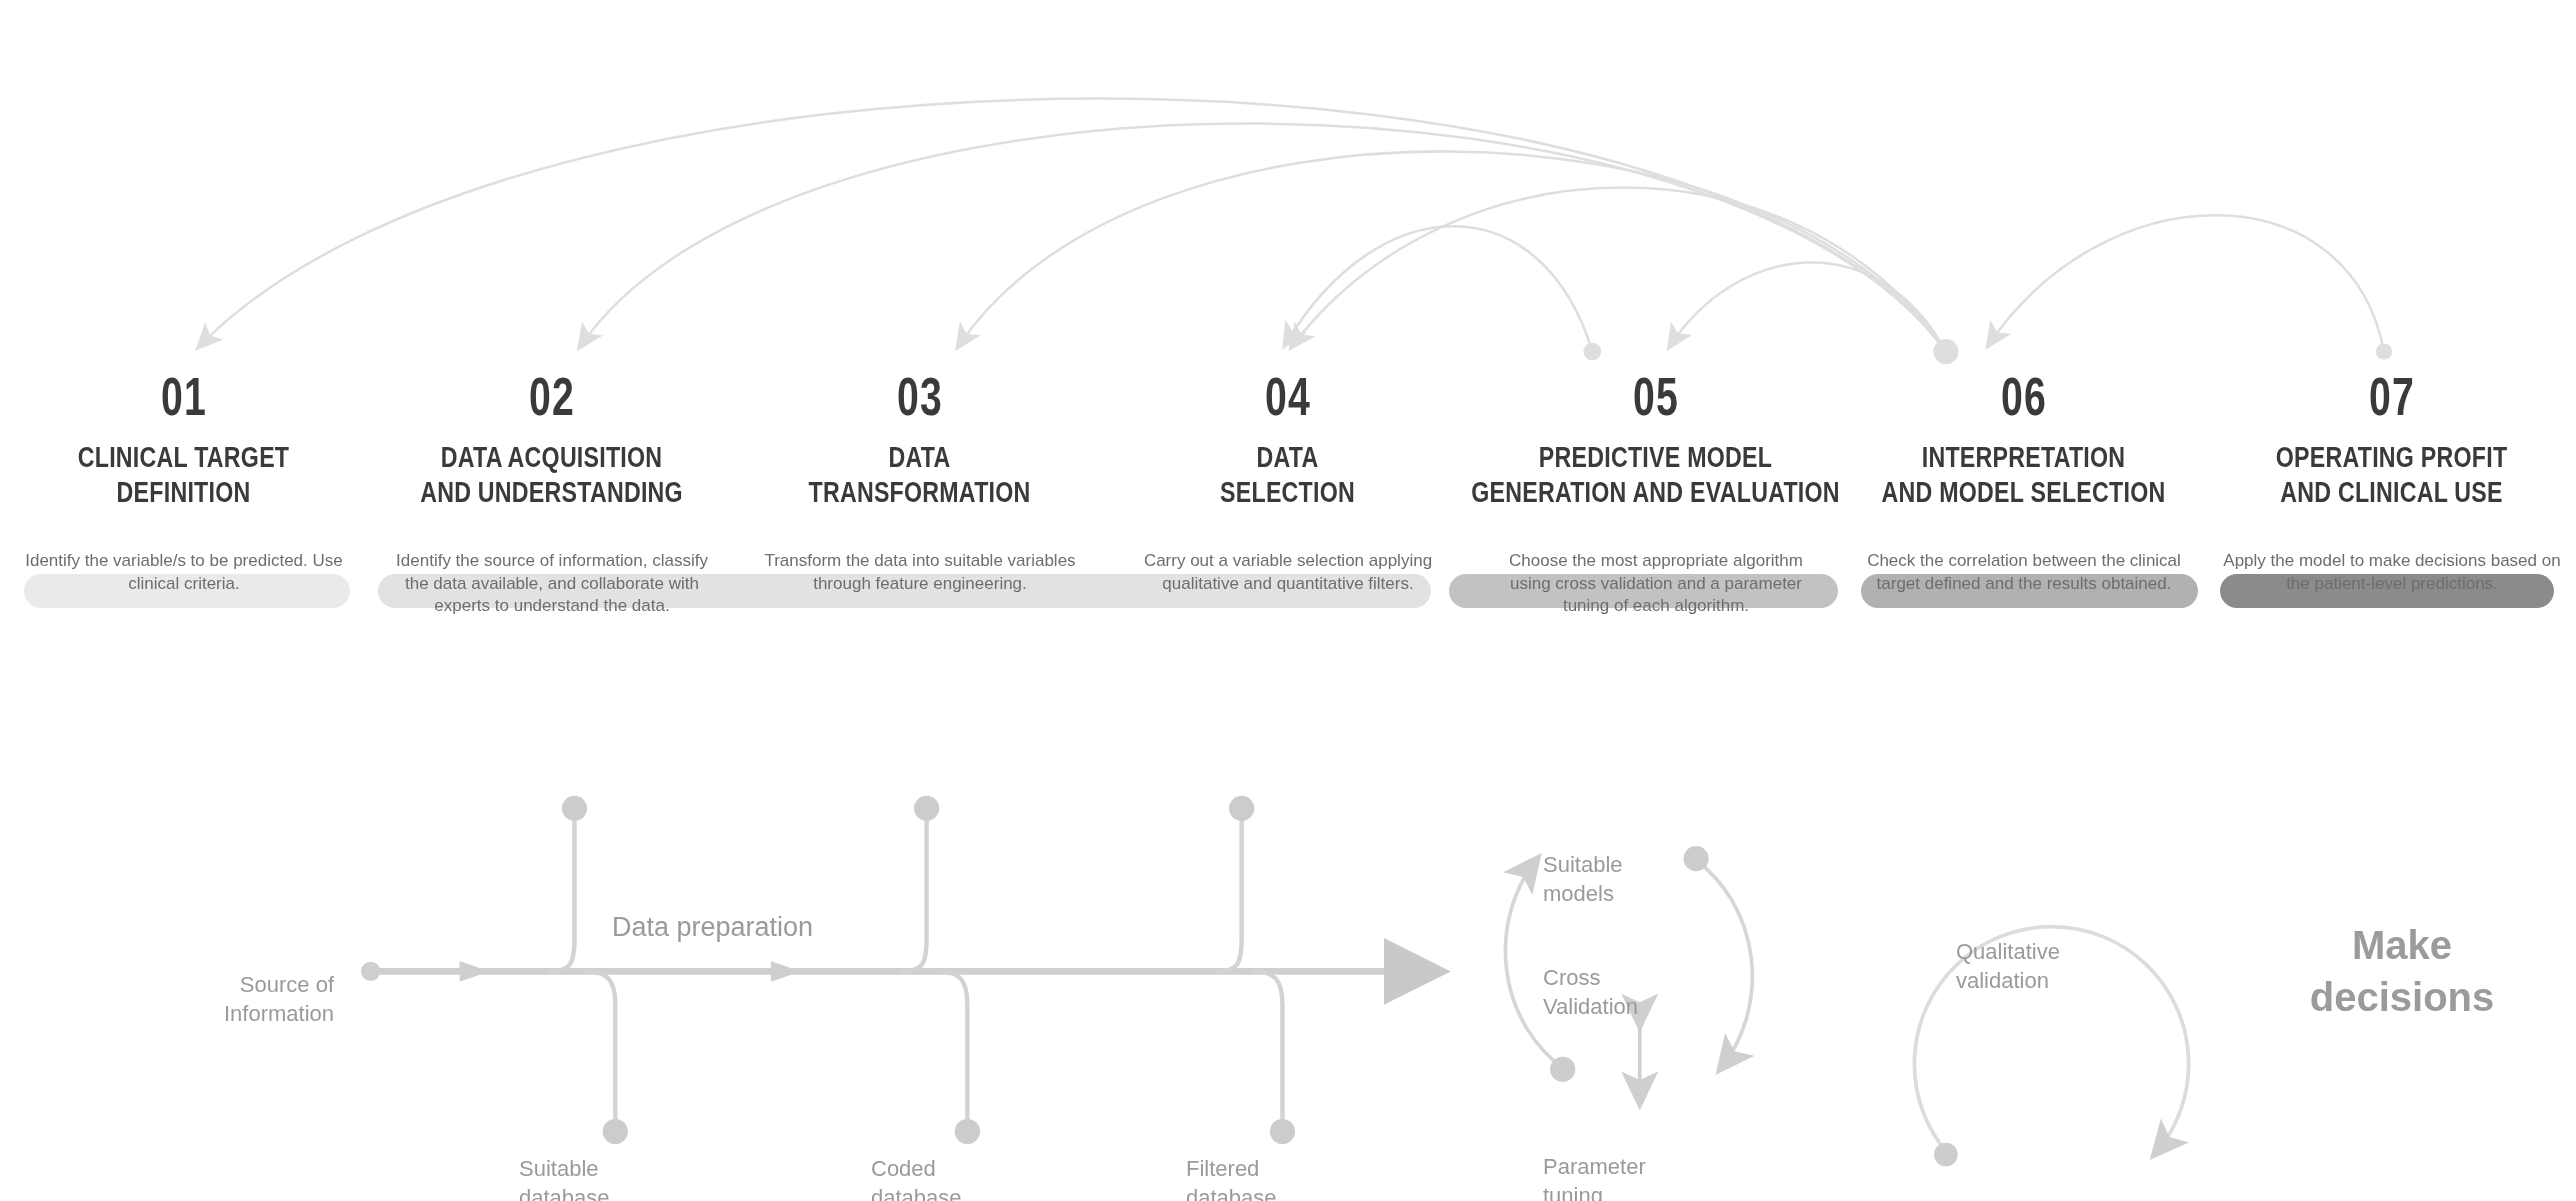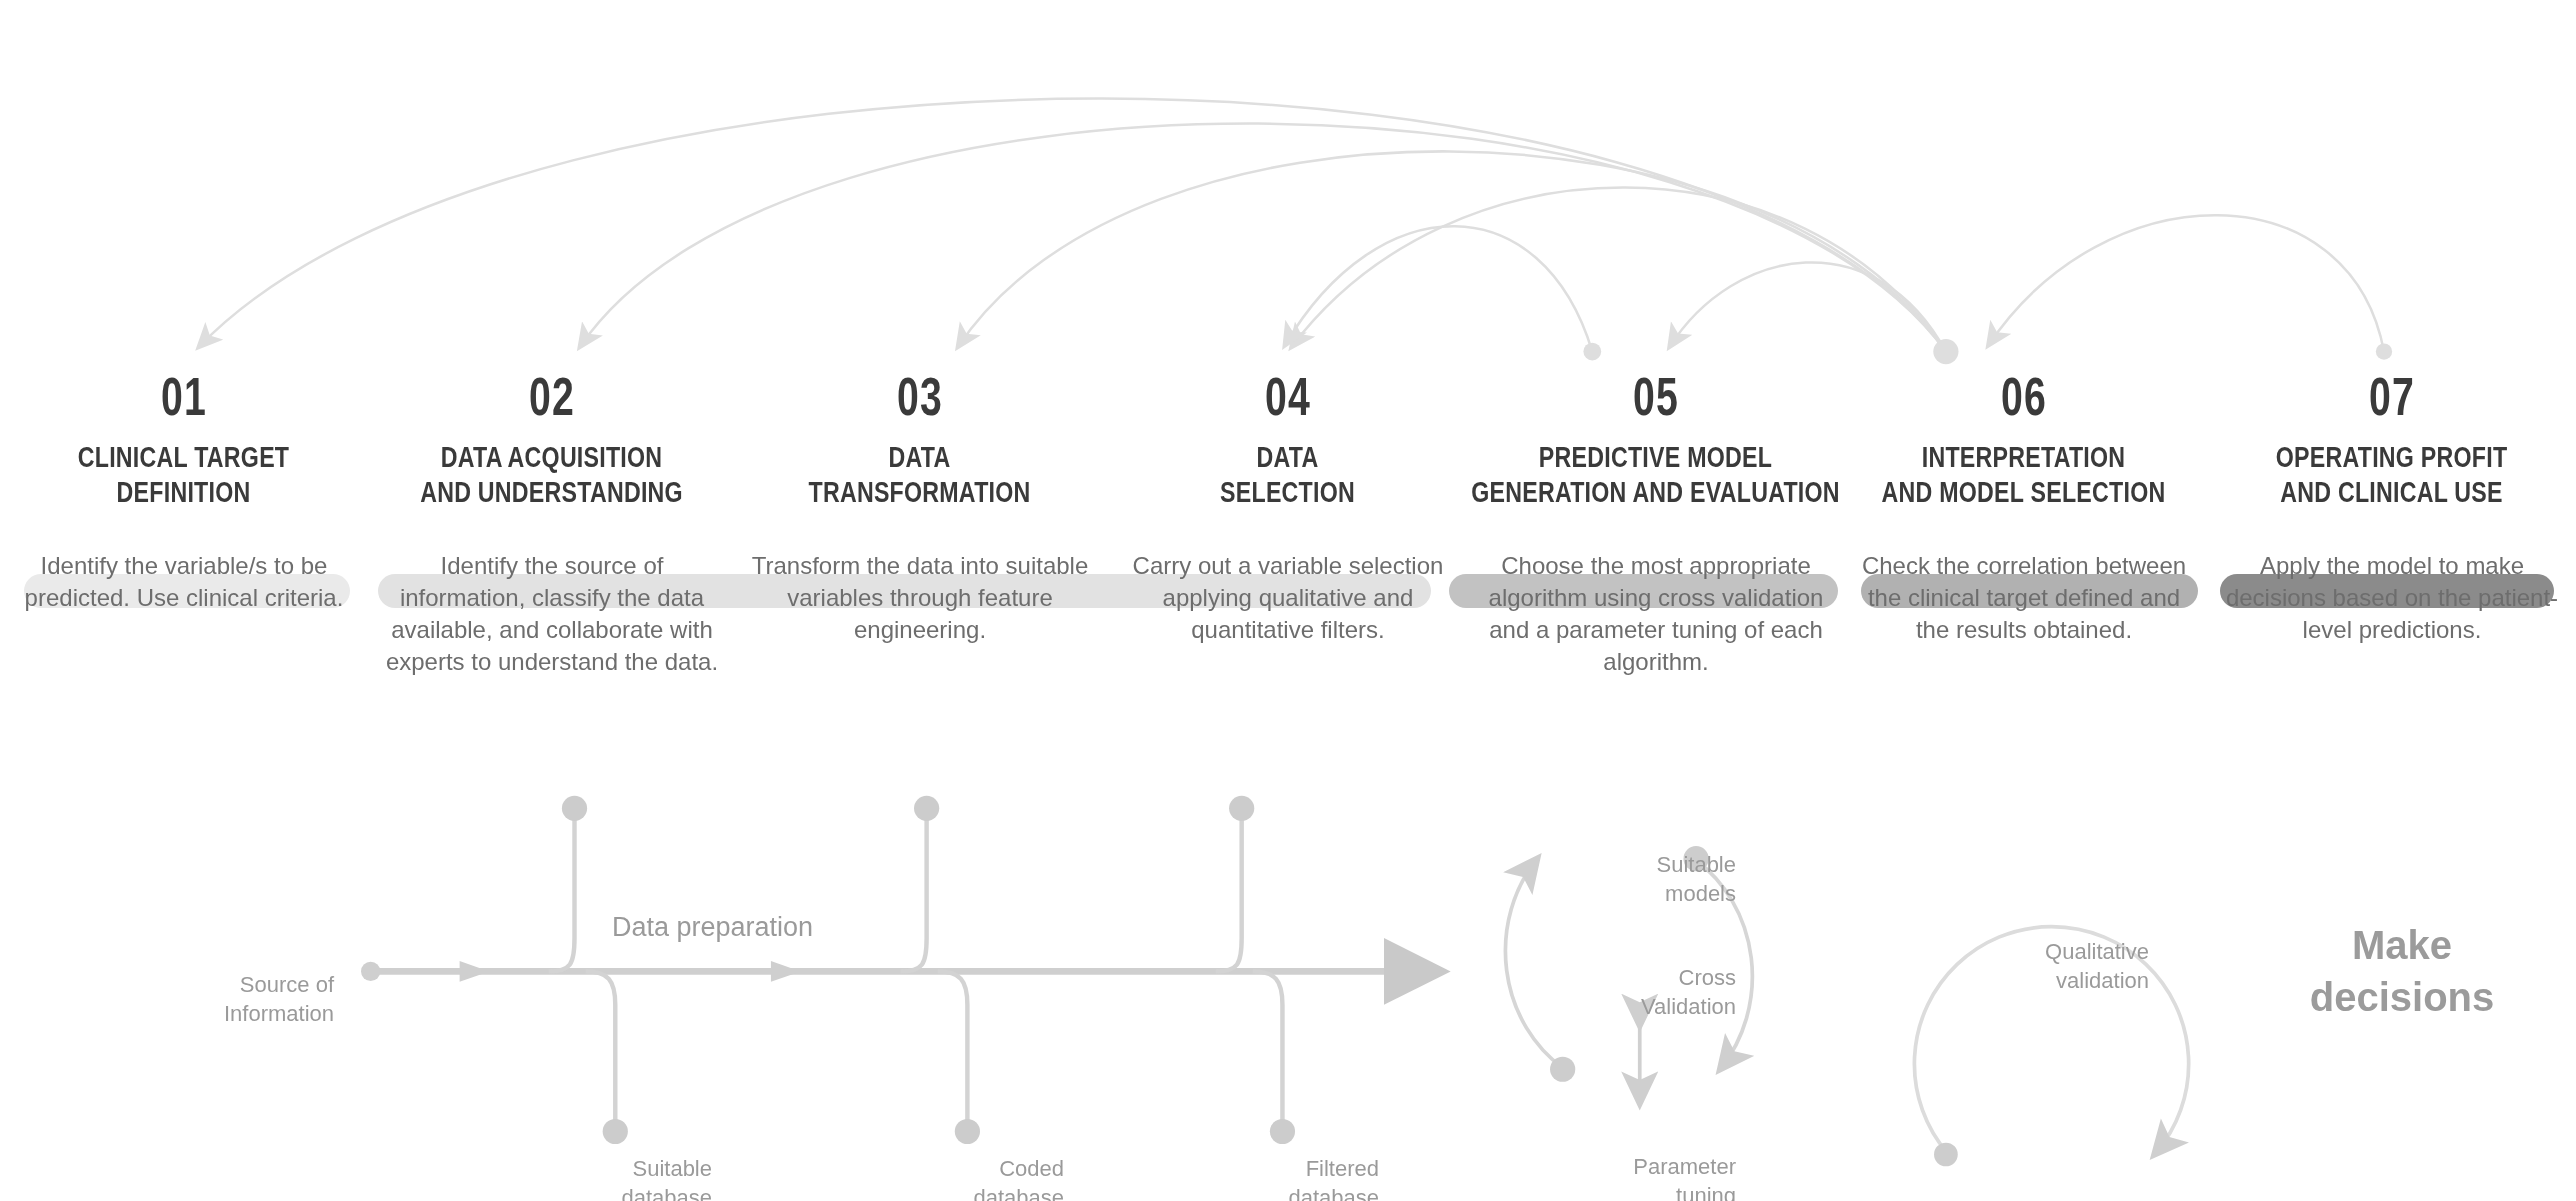--- a/index.html
+++ b/index.html
@@ -24,30 +24,30 @@
     transform:scaleX(.74);transform-origin:center;
   }
   .step-title{
     margin-top:16.3px;font-size:29px;line-height:1.22;font-weight:700;
     color:#3a3a3a;text-align:center;letter-spacing:0.3px;
     font-family:"Liberation Sans Narrow","Liberation Sans",sans-serif;
     transform:scaleX(.80);transform-origin:center top;width:128%;
   }
   .step-desc{
     position:absolute;top:196px;width:92%;
-    font-size:24px;line-height:1.33;color:#6d6d6d;text-align:center;
+    font-size:17px;line-height:1.33;color:#6d6d6d;text-align:center;
   }
 
   
   .bars{position:absolute;left:0;top:574px;width:2576px;height:34px;}
   .bar{position:absolute;height:34px;border-radius:17px;}
 
   
   svg.pipeline{position:absolute;left:0;top:786px;width:2576px;height:416px;}
-  .plabel{position:absolute;font-size:22px;line-height:1.3;color:#9a9a9a;text-align:right;}
+  .plabel{position:absolute;font-size:22px;line-height:1.3;color:#9a9a9a;text-align:left;}
   .plabel.rightal{text-align:right;}
   .bigtext{position:absolute;font-size:40px;line-height:1.3;color:#9b9b9b;
            text-align:center;font-weight:700;}
   .prep{position:absolute;font-size:27px;color:#9a9a9a;font-weight:400;}
 </style>
 </head>
 <body>
 
 <div class="stage">
 

